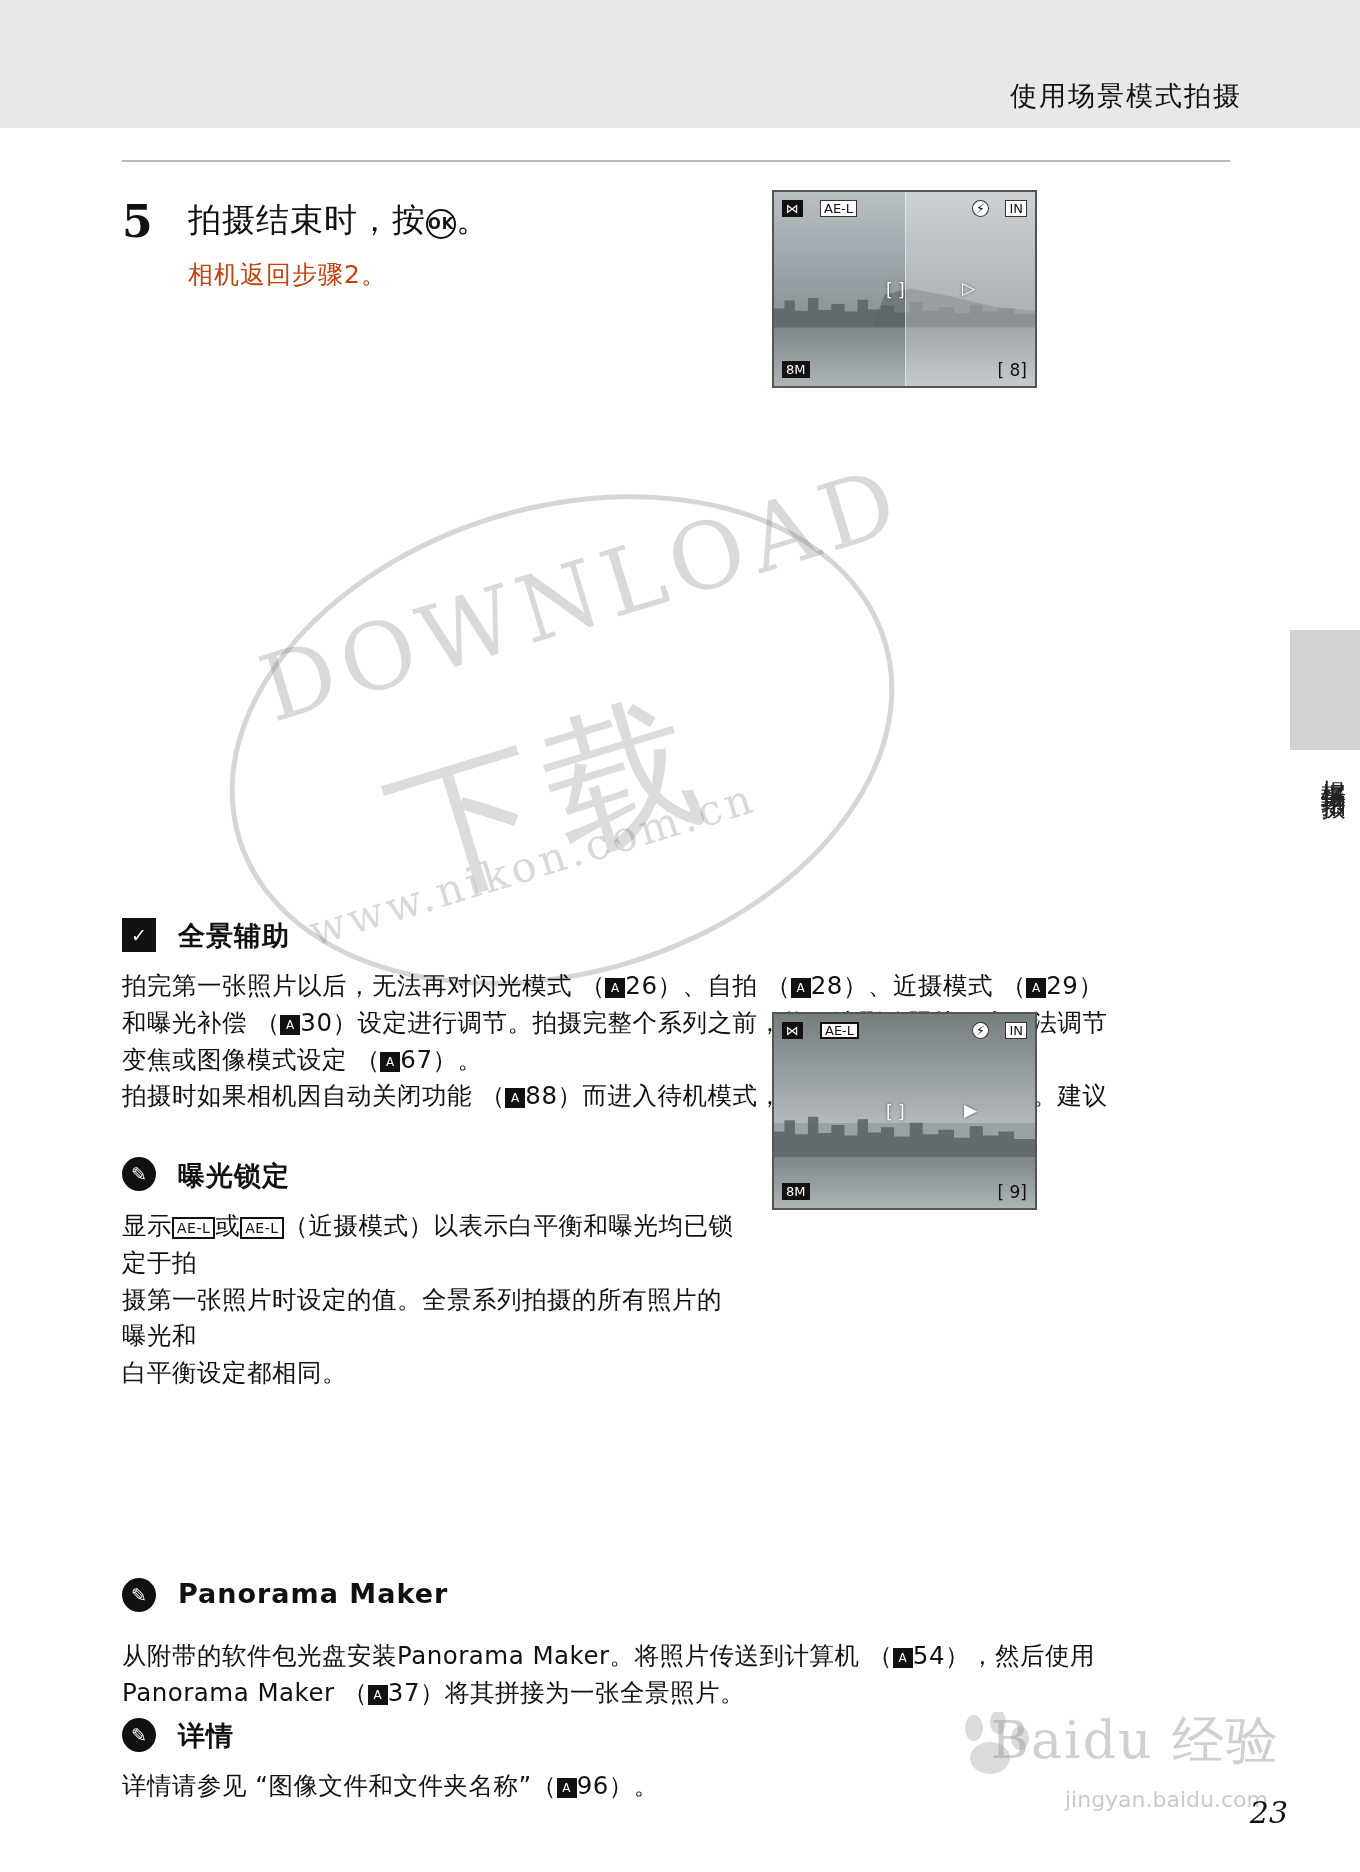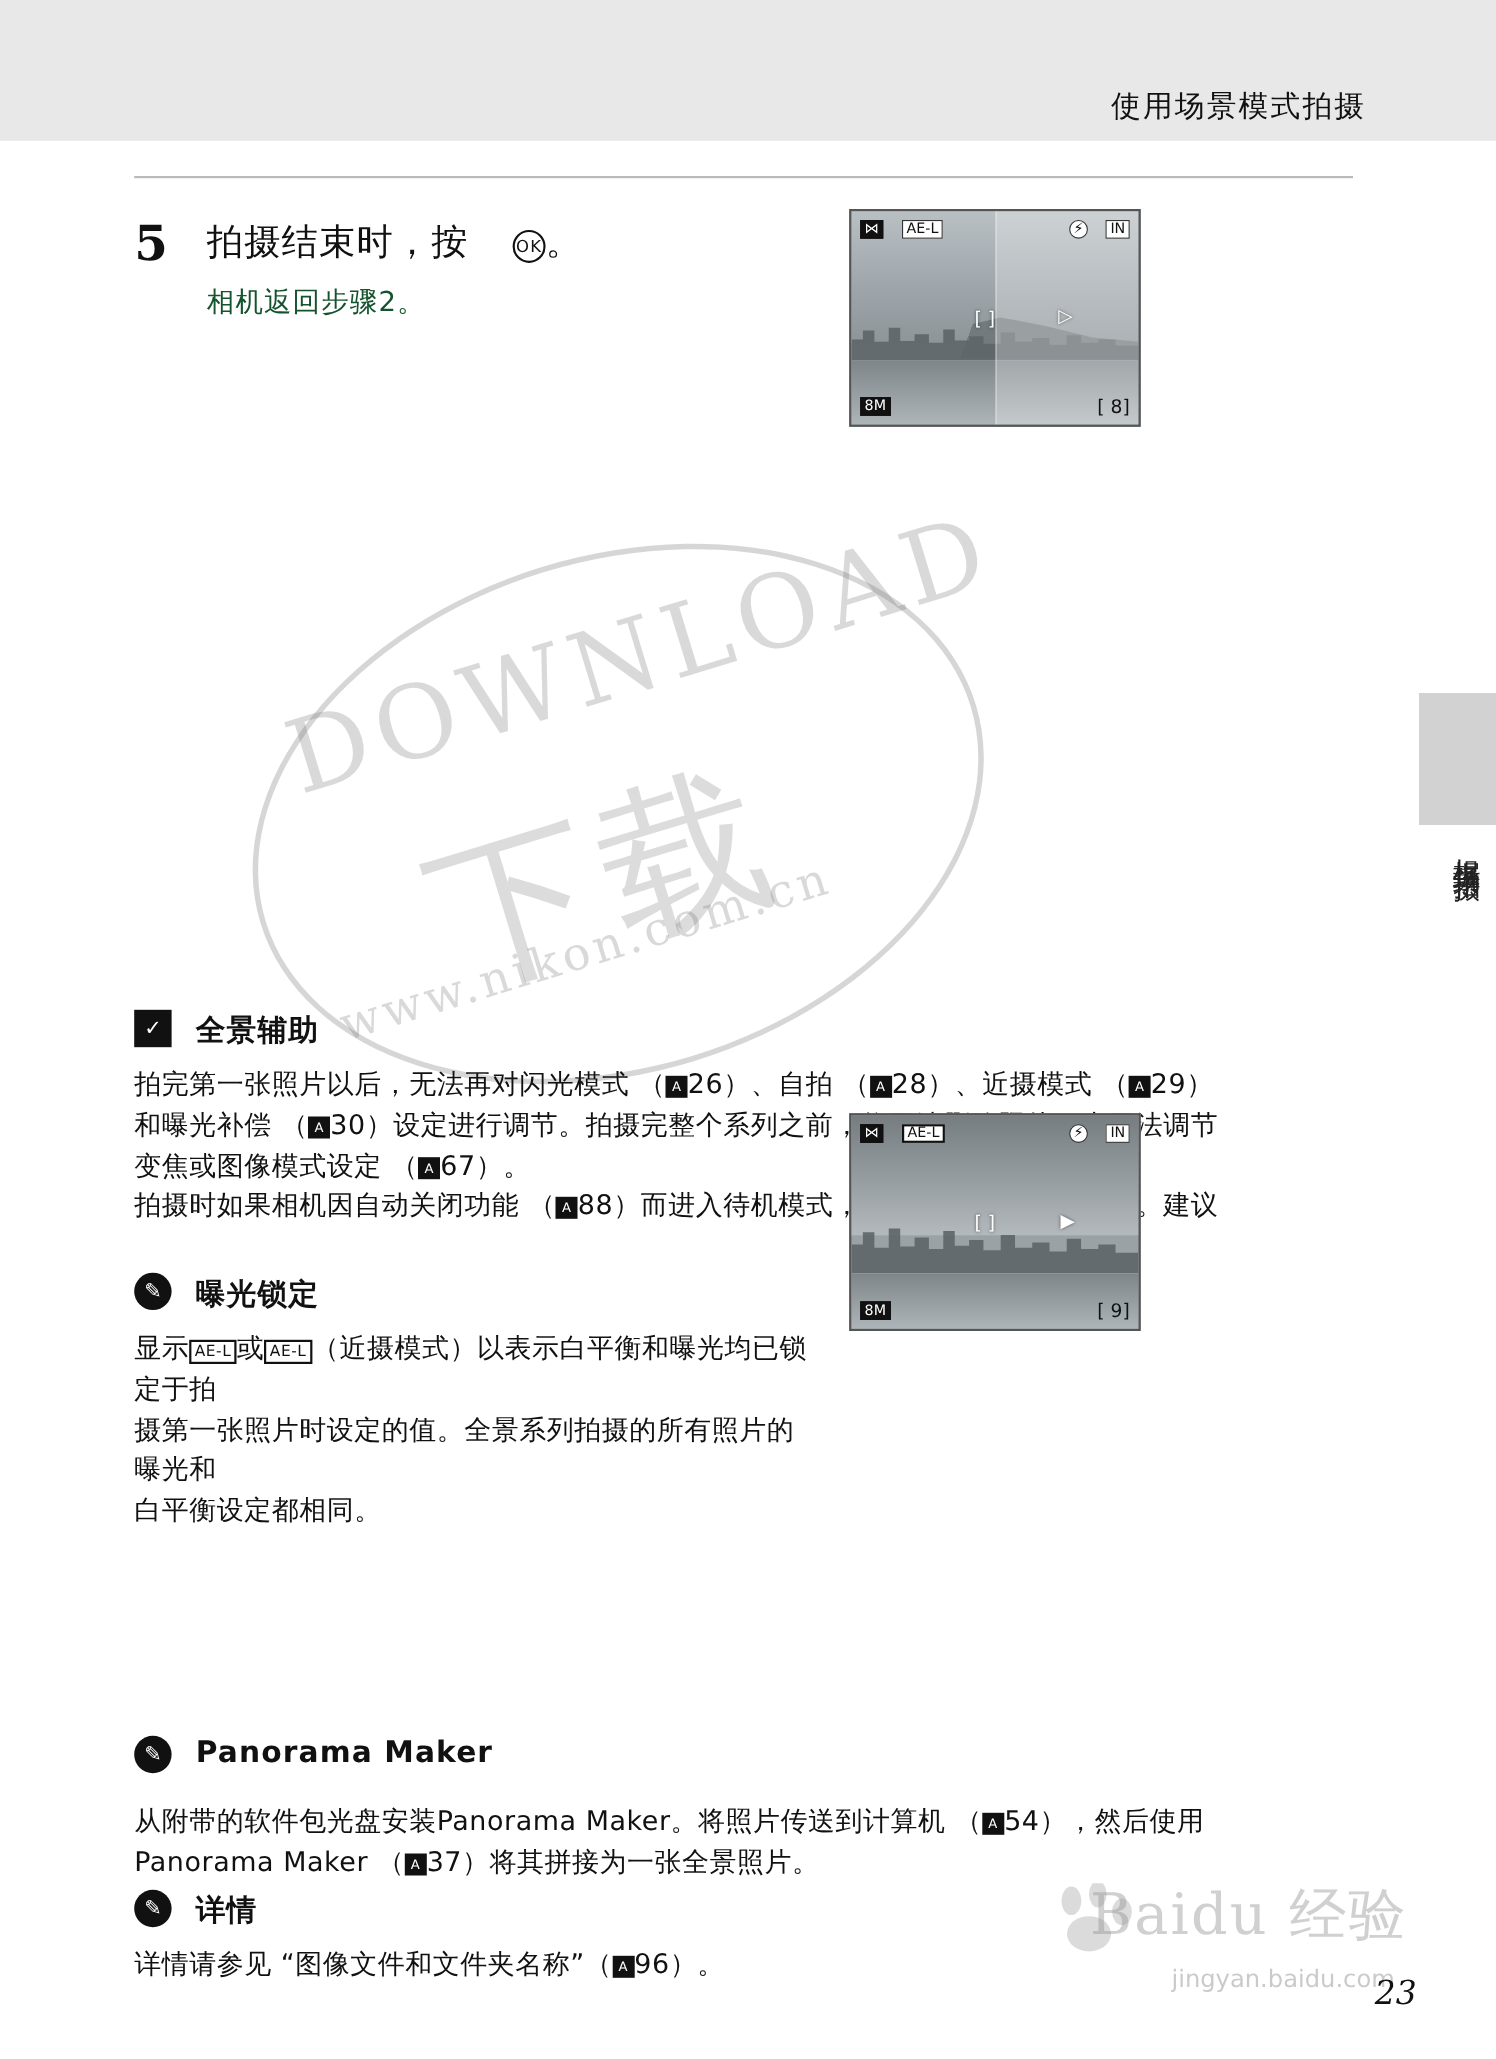--- a/index.html
+++ b/index.html
@@ -48,28 +48,27 @@
     font-family:"DejaVu Serif", serif;
   }
   .step-title {
     position:absolute; left:188px; top:198px;
     font-size:33px; color:#111; letter-spacing:1px;
   }
   .okbtn {
     display:inline-block;
     width:30px; height:30px; border-radius:50%;
     border:2px solid #111; color:#111;
-    font-size:15px; font-weight:normal; line-height:27px;
+    font-size:15px; font-weight:bold; line-height:27px;
     text-align:center; vertical-align:2px;
     font-family:"DejaVu Sans", sans-serif;
-    margin-left:40px;
   }
   .step-sub {
     position:absolute; left:188px; top:258px;
-    font-size:25px; color:#14532d; letter-spacing:1px;
+    font-size:25px; color:#c2410c; letter-spacing:1px;
   }
 
   
   .lcd {
     position:absolute;
     border:2px solid #555;
     background:#9aa2a6;
     overflow:hidden;
   }
   .lcd.one { left:772px; top:190px; width:265px; height:198px; }

